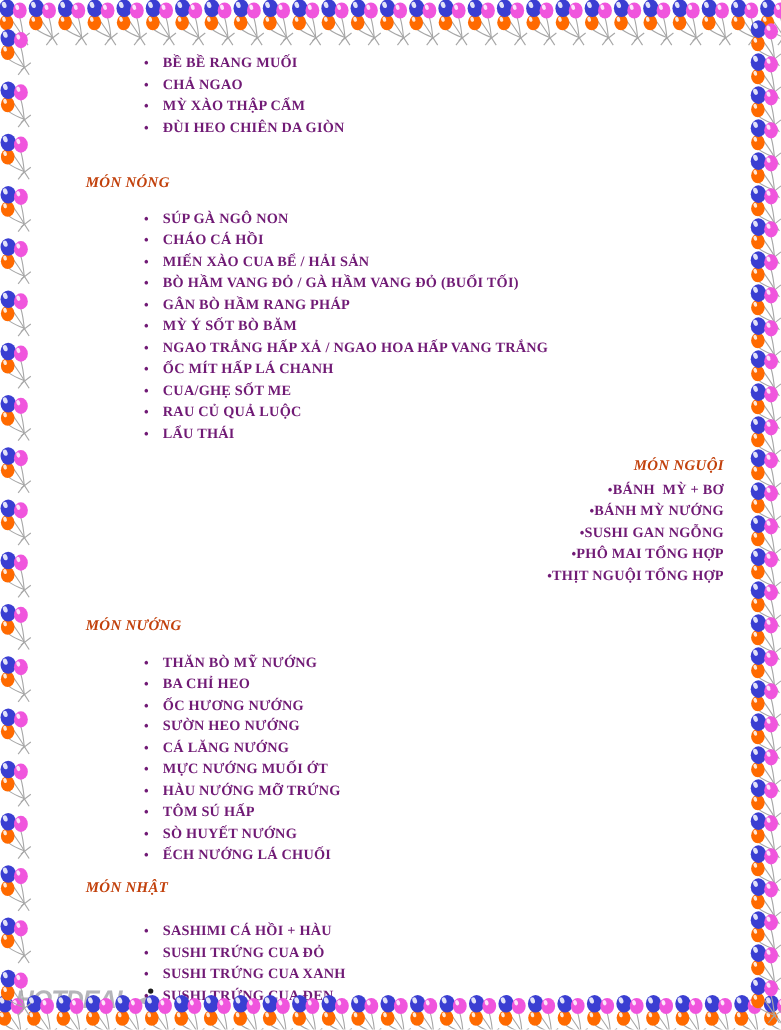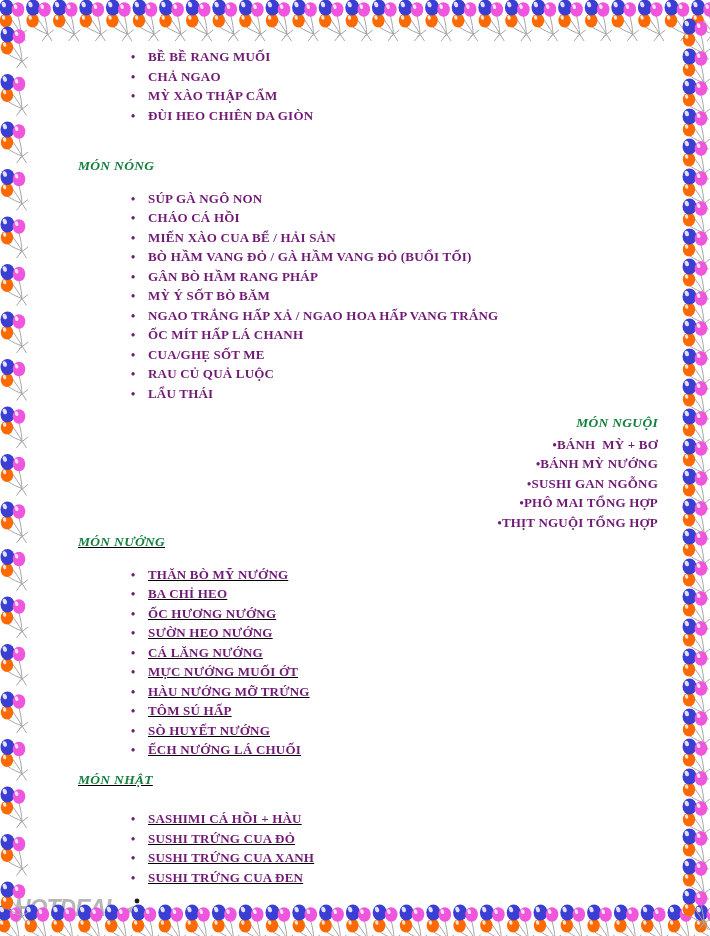--- a/index.html
+++ b/index.html
@@ -29,40 +29,40 @@
   .wm-cursor{margin-left:1px;}
 
   
   .content{
     position:absolute;left:78px;top:44px;width:580px;z-index:2;
   }
   .menu-section{margin:0;}
   .section-header{
     margin:0;
     font-size:13.5px;font-weight:bold;font-style:italic;
-    letter-spacing:0.3px;color:#15803d;
+    letter-spacing:0.3px;color:#c2410c;
     line-height:19.5px;
   }
   .section-header:empty{display:none;}
   .item-list{
     list-style:none;margin:0;padding:0 0 0 53px;
   }
   .menu-item{
     line-height:19.5px;height:19.5px;
     font-size:13px;font-weight:bold;color:#701a75;
     letter-spacing:0.2px;white-space:pre;
   }
   .bullet{
     display:inline-block;width:17px;font-size:12px;
   }
   .sec-1{margin-top:3px;}
   .sec-2{margin-top:31px;}
   .sec-3{margin-top:10px;text-align:right;}
-  .sec-4{text-decoration:underline;}
-  .sec-5{margin-top:10px;text-decoration:underline;}
+  .sec-4{margin-top:27px;}
+  .sec-5{margin-top:10px;}
   .sec-2 .item-list{margin-top:13px;}
   .sec-3 .item-list{margin-top:2px;}
   .sec-4 .item-list{margin-top:13px;}
   .sec-5 .item-list{margin-top:20px;}
 </style>
 </head>
 <body>
 
 <div class="watermark">
   <span class="wm-text">HOTDEAL</span>

